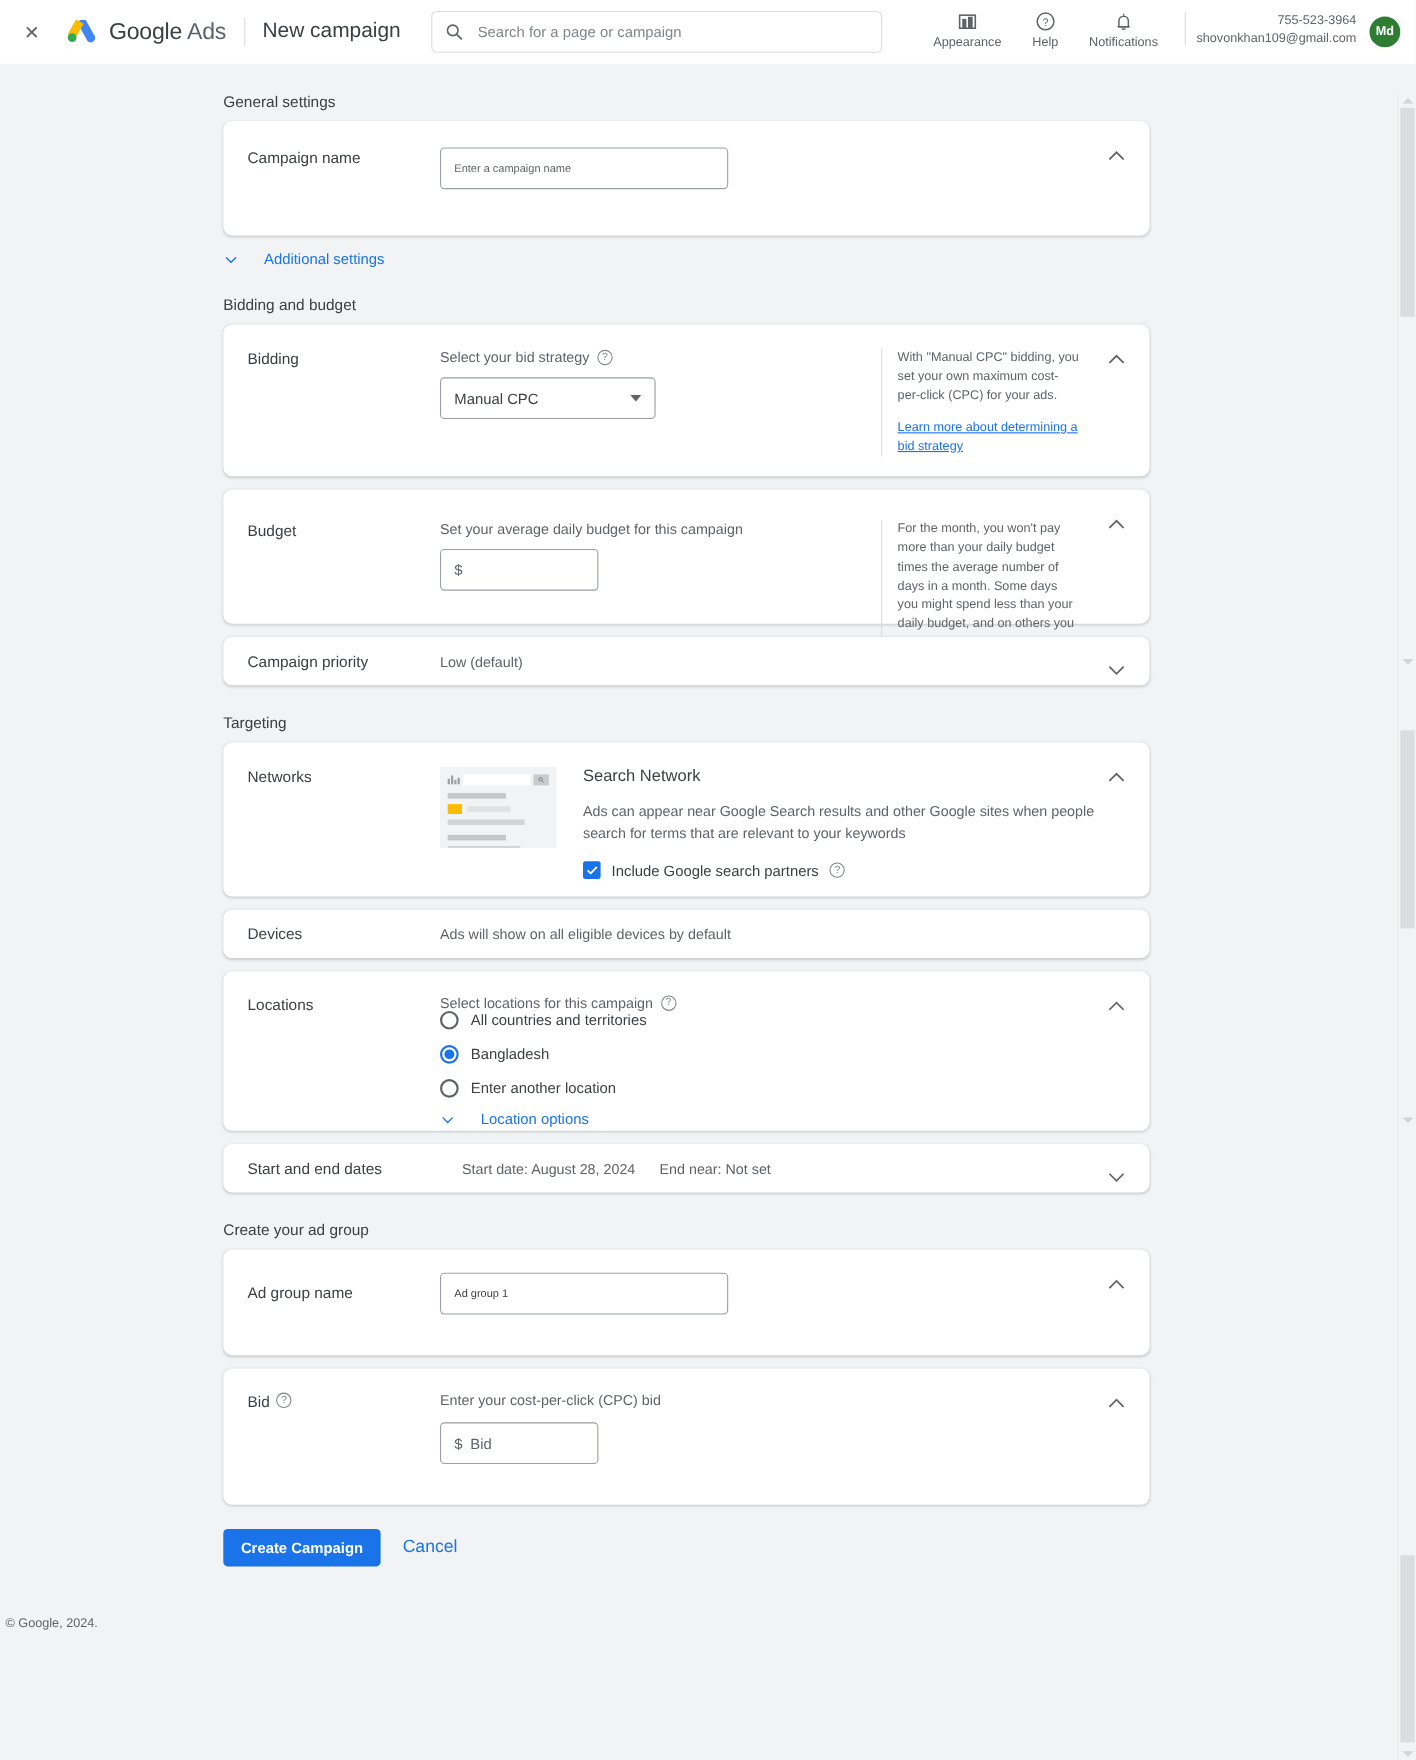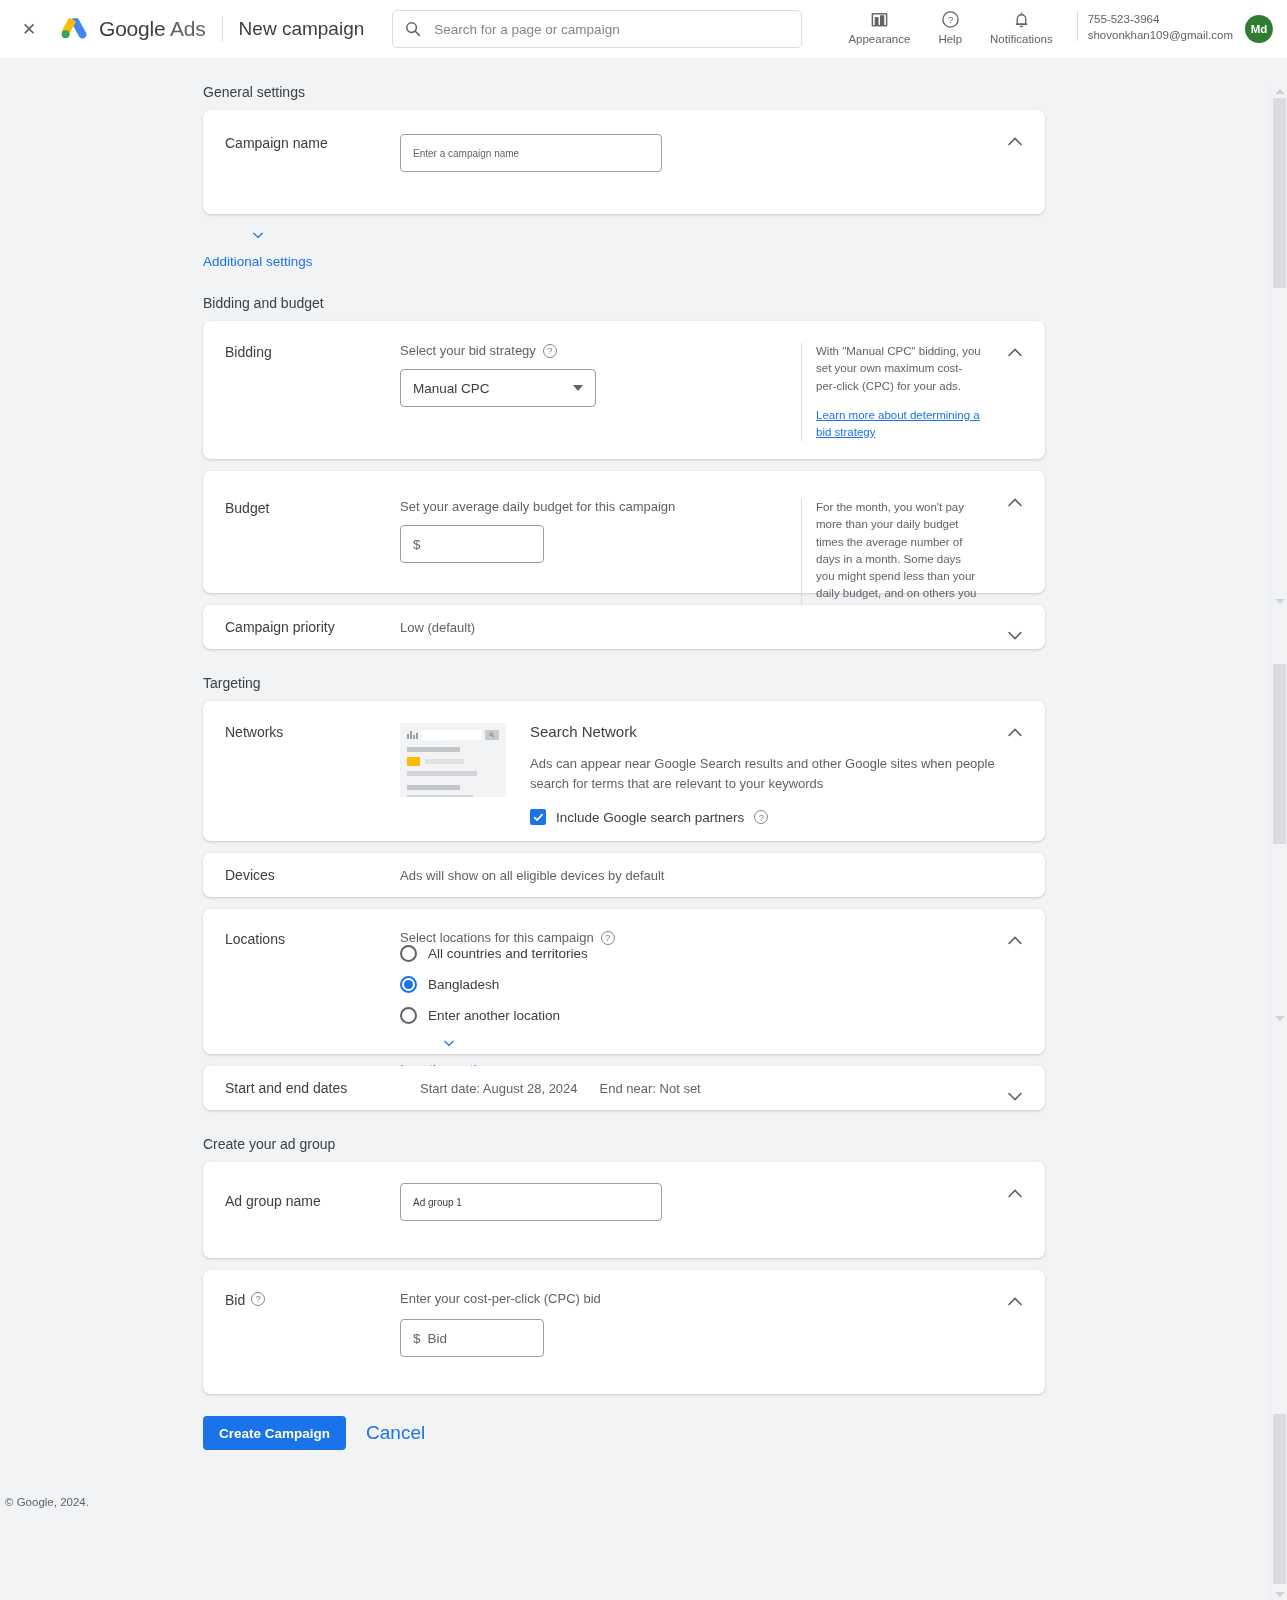--- a/index.html
+++ b/index.html
@@ -45,21 +45,21 @@
   }
   .search-wrap input::placeholder { color: #80868b; }
 
   .top-right { margin-left:auto; display:flex; align-items:flex-end; gap:0; padding-bottom:4px;}
   .top-icon-btn {
     display:flex; flex-direction:column; align-items:center;
     padding: 0 14px; cursor:pointer; color:#5f6368;
   }
   .top-icon-btn .lbl { font-size:11.5px; margin-top:4px; white-space:nowrap; }
   .acct-divider { width:1px; height:30px; background:#dadce0; margin:0 10px 4px 10px; }
-  .acct-block { text-align:left; line-height:1.35; padding-bottom:1px; }
+  .acct-block { text-align:right; line-height:1.35; padding-bottom:1px; }
   .acct-block .phone { font-size:11.5px; color:#5f6368; }
   .acct-block .email { font-size:11.5px; color:#5f6368; }
   .avatar {
     width:28px; height:28px; border-radius:50%;
     background:#2e7d32; color:#fff; font-size:11.5px;
     display:flex; align-items:center; justify-content:center;
     margin-left:12px; margin-bottom:2px; font-weight:bold; cursor:pointer;
   }
 
   
@@ -120,22 +120,22 @@
     background:#fff; display:flex; align-items:center; justify-content:space-between;
     padding:0 12px; font-size:13.5px; color:#3c4043; cursor:pointer;
   }
   .caret-dn {
     width:0;height:0;border-left:5px solid transparent;border-right:5px solid transparent;
     border-top:6px solid #5f6368;
   }
   .link-u { color:#1a73e8; text-decoration:underline; cursor:pointer; }
 
   .expander {
-    margin:14px 0 0 203px; display:flex; align-items:center; gap:12px;
-    font-size:13.5px; color:#1a73e8; cursor:pointer; width:max-content;flex-direction:column;
+    margin:14px 0 0 203px; display:flex; align-items:center; gap:23px;
+    font-size:13.5px; color:#1a73e8; cursor:pointer; width:max-content;
   }
 
   .field-label { font-size:13px; color:#5f6368; display:flex; align-items:center; gap:7px; margin-bottom:11px;}
   .help-icon {
     width:14px;height:14px;border-radius:50%;border:1.2px solid #80868b;
     color:#80868b;font-size:9.5px;display:inline-flex;align-items:center;justify-content:center;
     cursor:pointer; flex:0 0 auto; line-height:1;
   }
 
   .side-note {
@@ -172,21 +172,21 @@
   }
   .radio.on { border-color:#1a73e8; }
   .radio.on::after { content:""; width:9px;height:9px;border-radius:50%;background:#1a73e8; }
 
   .btn-primary {
     background:#1a73e8; color:#fff; border:none; border-radius:4px;
     height:34px; padding:0 16px; font-size:13.5px; cursor:pointer;
     font-family:"Liberation Sans", sans-serif; font-weight:bold;
   }
   .actions { margin-left:203px; margin-top:22px; display:flex; align-items:center; gap:20px;}
-  .btn-text { color:#1a73e8; font-size:19px; cursor:pointer; background:none;border:none;
+  .btn-text { color:#1a73e8; font-size:16px; cursor:pointer; background:none;border:none;
     font-family:"Liberation Sans", sans-serif; padding:0;}
 
   .footer { margin-left:5px; margin-top:46px; font-size:11.5px; color:#5f6368; padding-bottom:14px;}
 
   
   .sb-track {
     position:absolute; right:0; width:17px; background:#f1f3f4;
     border-left:1px solid #e8eaed;
   }
   .sb-thumb { position:absolute; left:2px; width:13px; background:#dadce0; border-radius:0; }

